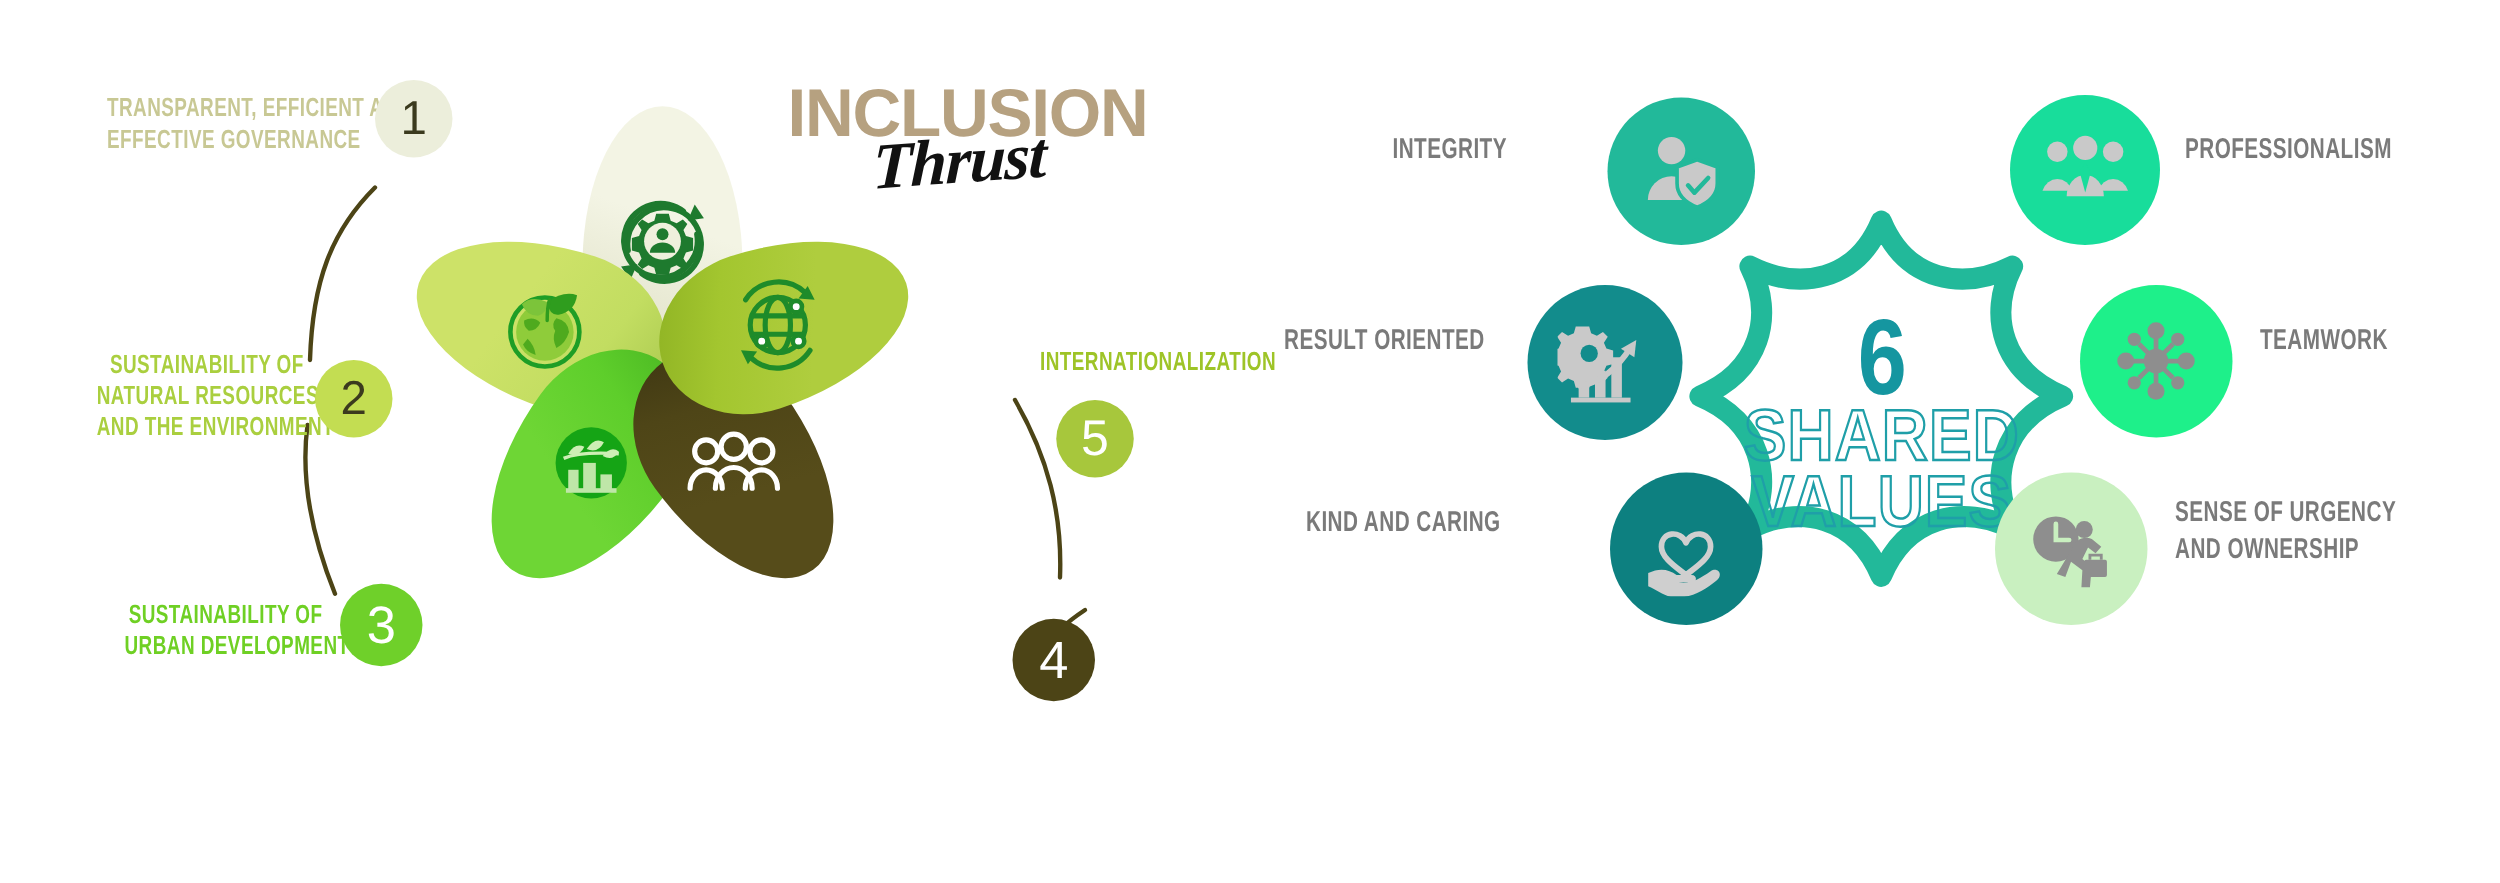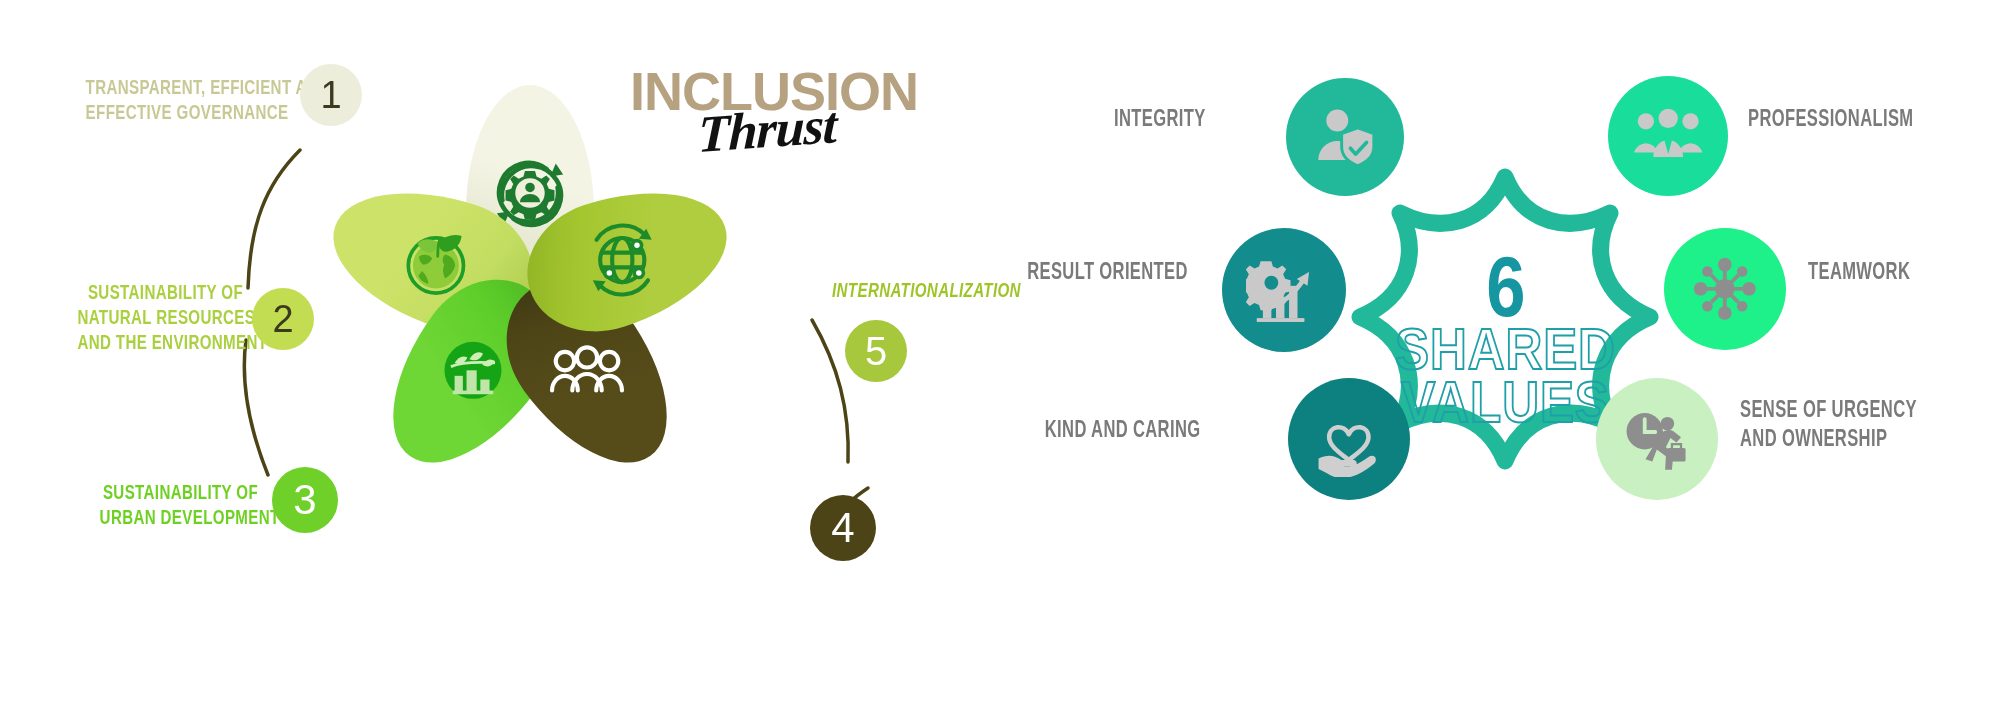--- a/index.html
+++ b/index.html
@@ -25,21 +25,21 @@
   
   #left-panel { left: 0; top: 0; width: 1000px; height: 706px; }
 
   .st-label {
     position: absolute;
     text-align: right;
     line-height: 1.18;
     font-size: 21px;
   }
   .st-label .ln { display:block; }
-  .st-label-right { text-align: center; font-style: italic; }
+  .st-label-right { text-align: center; }
 
   .num-circle {
     position: absolute;
     border-radius: 50%;
     display: flex; align-items: center; justify-content: center;
     font-family: "Liberation Sans", sans-serif;
     font-weight: 300;
     line-height: 1;
   }
 
@@ -386,21 +386,21 @@
     <div class="val-label rgt" style="left:808px; top:258px; width:240px;">
       <span class="cond" style="display: block; transform-origin: left center;">TEAMWORK</span>
     </div>
 
     <div class="val-circle" style="left:288px; top:378px; width:122px; height:122px; background:#0d8080;">
       <svg viewBox="0 0 100 100">
         <path d="M50 44 c-6 -14 -26 -12 -26 4 c0 12 16 22 26 30 c10 -8 26 -18 26 -30 c0 -16 -20 -18 -26 -4z" fill="none" stroke="#cfcfcf" stroke-width="6" stroke-linejoin="round"></path>
         <path d="M10 76 c12 -6 22 -4 30 2 h16 c6 0 6 8 0 8 h-14 c14 2 22 -4 34 -12 c8 -5 14 4 6 10 c-12 10 -26 18 -42 18 c-12 0 -20 -8 -30 -12z" fill="#cfcfcf"></path>
       </svg>
     </div>
-    <div class="val-label lft" style="right:768px; top:416px; width:260px;">
+    <div class="val-label lft" style="right:768px; top:404px; width:260px;">
       <span class="cond" style="display: block; transform-origin: right center;">KIND AND CARING</span>
     </div>
 
     <div class="val-circle" style="left:596px; top:378px; width:122px; height:122px; background:#c9f0c0;">
       <svg viewBox="0 0 100 100">
         <g fill="#8e8e8e">
           <path d="M36 50 a24 24 0 1 1 24 24 a24 24 0 0 1 -24 -24z" opacity="0"></path>
           <circle cx="34" cy="40" r="24"></circle>
           <path d="M34 24 v17 h14" stroke="#c9f0c0" stroke-width="5" fill="none" stroke-linecap="round"></path>
         </g>

